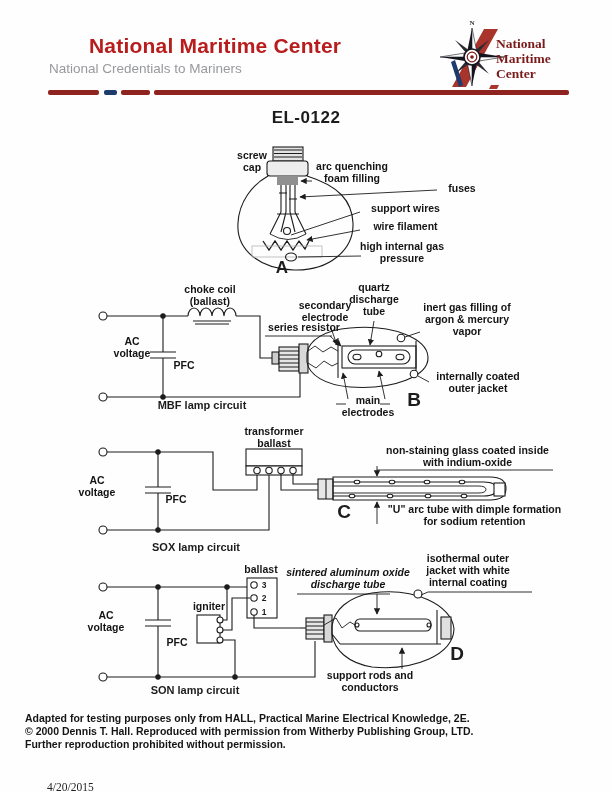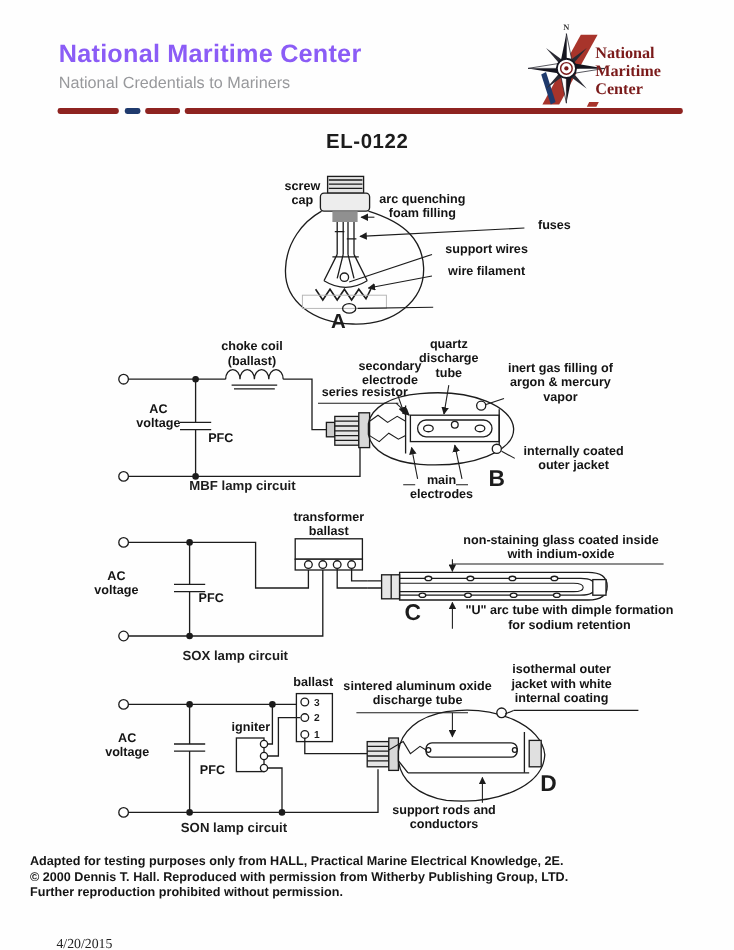--- a/index.html
+++ b/index.html
@@ -1,19 +1,19 @@
 <!DOCTYPE html>
 <html><head>
 <meta charset="utf-8">
 <style>
   html,body{margin:0;padding:0;background:#9a9a9a;}
   .page{position:relative;width:612px;height:792px;margin:0 auto;background:#fefefe;overflow:hidden;
         font-family:"Liberation Sans",sans-serif;color:#1c1c1c;}
   .abs{position:absolute;}
-  .header-title{font:bold 21px/1.1 "Liberation Sans",sans-serif;color:#8b5cf6;letter-spacing:.2px;}
+  .header-title{font:bold 21px/1.1 "Liberation Sans",sans-serif;color:#b91c1c;letter-spacing:.2px;margin-left:40px;}
   .header-sub{font:13.5px/1.1 "Liberation Sans",sans-serif;color:#98999c;}
   .logo-text div{font:600 13.5px/15px "Liberation Serif",serif;color:#7a1a1a;}
   .compass-n{font:bold 7px/1 "Liberation Serif",serif;color:#333;text-align:center;}
   .rule{position:absolute;top:90px;height:4.5px;background:#8e2320;border-radius:2px;}
   .rule.blue{background:#1f3a6d;}
   .doc-code{font:bold 17px/1.1 "Liberation Sans",sans-serif;text-align:center;letter-spacing:.5px;}
   .lbl{position:absolute;font:bold 10.5px/1.14 "Liberation Sans",sans-serif;color:#141414;text-align:center;}
   .lbl.left{text-align:center;}
   .cap-lbl{position:absolute;font:bold 11px/1.1 "Liberation Sans",sans-serif;text-align:center;white-space:nowrap;}
   .fig-letter{position:absolute;font:bold 17px/1 "Liberation Sans",sans-serif;text-align:center;}
@@ -217,20 +217,21 @@
       <line x1="428" y1="592" x2="421" y2="595" stroke-width="0.9"></line>
       <line x1="402" y1="669" x2="402" y2="648" stroke-width="0.9" marker-end="url(#arr)"></line>
     </g>
   </svg>
 
   <div class="lbl" style="left:229px;top:150px;width:46px;">screw cap</div>
   <div class="lbl" style="left:306px;top:161px;width:92px;">arc quenching foam filling</div>
   <div class="lbl left" style="left:440px;top:183px;width:44px;">fuses</div>
   <div class="lbl left" style="left:358px;top:203px;width:95px;">support wires</div>
   <div class="lbl left" style="left:358px;top:221px;width:95px;">wire filament</div>
+  <div class="lbl" style="left:360px;top:241px;width:84px;">high internal gas pressure</div>
   <div class="fig-letter" style="left:271px;top:259px;width:22px;">A</div>
 
   <div class="lbl" style="left:170px;top:284px;width:80px;">choke coil (ballast)</div>
   <div class="lbl" style="left:106px;top:336px;width:52px;">AC voltage</div>
   <div class="lbl left" style="left:169px;top:360px;width:30px;">PFC</div>
   <div class="lbl" style="left:286px;top:300px;width:78px;">secondary electrode</div>
   <div class="lbl" style="left:344px;top:282px;width:60px;">quartz discharge tube</div>
   <div class="lbl left" style="left:264px;top:322px;width:80px;white-space:nowrap;">series resistor</div>
   <div class="lbl" style="left:415px;top:302px;width:104px;">inert gas filling of argon &amp; mercury vapor</div>
   <div class="lbl" style="left:426px;top:371px;width:104px;">internally coated outer jacket</div>
@@ -246,21 +247,21 @@
   <div class="fig-letter lg" style="left:331px;top:502px;width:26px;">C</div>
   <div class="cap-lbl" style="left:136px;top:541px;width:120px;">SOX lamp circuit</div>
 
   <div class="lbl" style="left:237px;top:564px;width:48px;">ballast</div>
   <div class="lbl" style="left:185px;top:601px;width:48px;">igniter</div>
   <div class="tnum" style="left:259px;top:581px;width:10px;">3</div>
   <div class="tnum" style="left:259px;top:594px;width:10px;">2</div>
   <div class="tnum" style="left:259px;top:608px;width:10px;">1</div>
   <div class="lbl" style="left:80px;top:610px;width:52px;">AC voltage</div>
   <div class="lbl left" style="left:162px;top:637px;width:30px;">PFC</div>
-  <div class="lbl" style="left:286px;top:567px;width:124px;">sintered aluminum oxide discharge tube</div>
+  <div class="lbl" style="left:286px;top:567px;width:124px;font-style:italic;">sintered aluminum oxide discharge tube</div>
   <div class="lbl" style="left:416px;top:553px;width:104px;">isothermal outer jacket with white internal coating</div>
   <div class="lbl" style="left:324px;top:670px;width:92px;">support rods and conductors</div>
   <div class="fig-letter lg" style="left:444px;top:644px;width:26px;">D</div>
   <div class="cap-lbl" style="left:135px;top:684px;width:120px;">SON lamp circuit</div>
 
   <div class="footer-line" style="top:712px;">Adapted for testing purposes only from HALL, Practical Marine Electrical Knowledge, 2E.</div>
   <div class="footer-line" style="top:725px;">© 2000 Dennis T. Hall. Reproduced with permission from Witherby Publishing Group, LTD.</div>
   <div class="footer-line" style="top:738px;">Further reproduction prohibited without permission.</div>
   <div class="footer-date" style="left:47px;top:741px;margin-top:40px;">4/20/2015</div>
 

